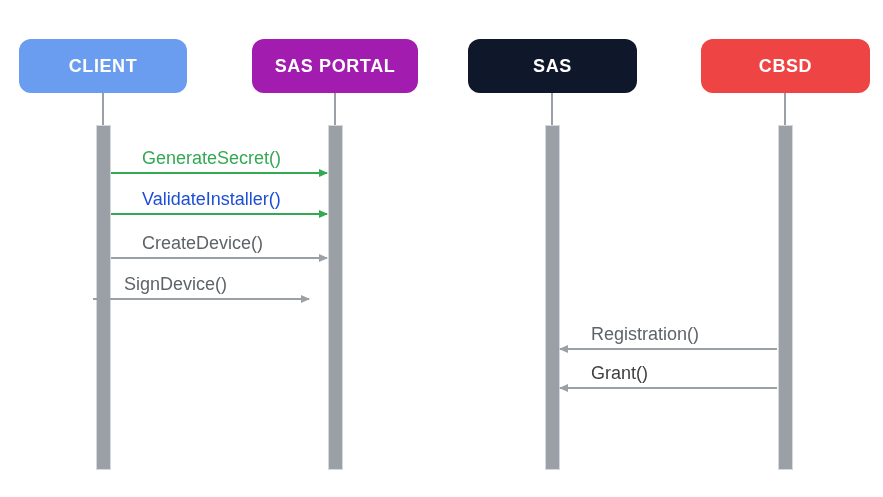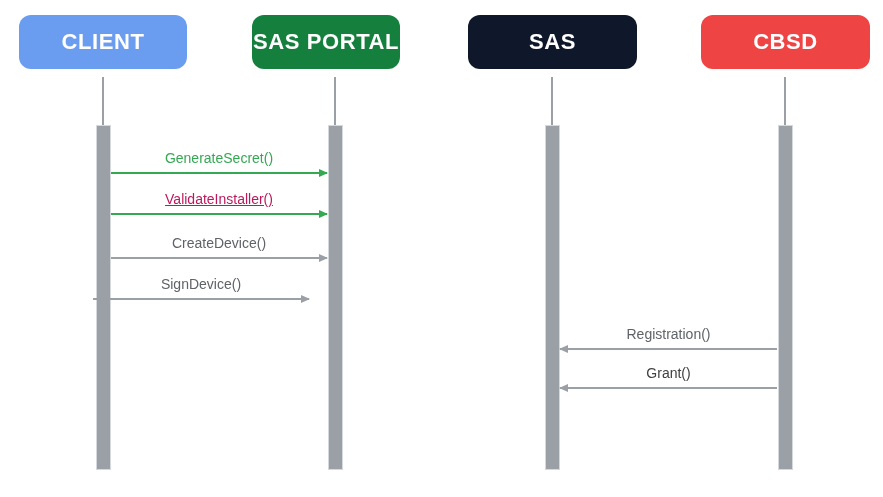--- a/index.html
+++ b/index.html
@@ -11,29 +11,29 @@
   .canvas {
     position: relative;
     width: 883px;
     height: 497px;
     background: #ffffff;
     overflow: hidden;
   }
   
   .actor-box {
     position: absolute;
-    top: 15px;
+    top: 39px;
     height: 54px;
     border-radius: 12px;
     display: flex;
     align-items: center;
     justify-content: center;
     color: #ffffff;
     font-weight: bold;
-    font-size: 22px;
+    font-size: 18px;
     letter-spacing: 0.6px;
     z-index: 3;
   }
   
   .stem {
     position: absolute;
     top: 77px;
     width: 2px;
     height: 48px;
     background: #9AA0A6;
@@ -51,24 +51,24 @@
     z-index: 2;
   }
   
   .message {
     position: absolute;
     z-index: 4;
   }
   .msg-label {
     height: 18px;
     line-height: 18px;
-    text-align: center;
-    font-size: 14px;
+    font-size: 18px;
     margin-bottom: 5px;
     white-space: nowrap;
+    padding-left: 31px;
   }
   .msg-line {
     position: relative;
     height: 2px;
     width: 100%;
   }
   .arrowhead {
     position: absolute;
     width: 0;
     height: 0;
@@ -91,41 +91,41 @@
 </style>
 </head>
 <body>
 
 <div class="canvas">
 
   <div class="actor-box" style="left: 19px; width: 168px; background-color: rgb(106, 157, 240); color: rgb(255, 255, 255);">CLIENT</div>
   <div class="stem" style="left: 102px; background-color: rgb(154, 160, 166);"></div>
   <div class="bar" style="left: 95.5px; background-color: rgb(154, 160, 166); border-color: rgb(213, 216, 220);"></div>
 
-  <div class="actor-box" style="left: 252px; width: 148px; background-color: #15803d; color: rgb(255, 255, 255);">SAS PORTAL</div>
+  <div class="actor-box" style="left: 252px; width: 166px; background-color: #a21caf; color: rgb(255, 255, 255);">SAS PORTAL</div>
   <div class="stem" style="left: 334px; background-color: rgb(154, 160, 166);"></div>
   <div class="bar" style="left: 327.5px; background-color: rgb(154, 160, 166); border-color: rgb(213, 216, 220);"></div>
 
   <div class="actor-box" style="left: 468px; width: 169px; background-color: #0f172a; color: rgb(255, 255, 255);">SAS</div>
   <div class="stem" style="left: 551px; background-color: rgb(154, 160, 166);"></div>
   <div class="bar" style="left: 544.5px; background-color: rgb(154, 160, 166); border-color: rgb(213, 216, 220);"></div>
 
   <div class="actor-box" style="left: 701px; width: 169px; background-color: #ef4444; color: rgb(255, 255, 255);">CBSD</div>
   <div class="stem" style="left: 784px; background-color: rgb(154, 160, 166);"></div>
   <div class="bar" style="left: 777.5px; background-color: rgb(154, 160, 166); border-color: rgb(213, 216, 220);"></div>
 
   <div class="message" style="left:111px;width:216px;top:149px;">
     <div class="msg-label" style="color: rgb(52, 168, 83);">GenerateSecret()</div>
     <div class="msg-line" style="background-color: rgb(52, 168, 83);">
       <div class="arrowhead right" style="border-left-color: rgb(52, 168, 83);"></div>
     </div>
   </div>
 
   <div class="message" style="left:111px;width:216px;top:190px;">
-    <div class="msg-label" style="color: #be185d; text-decoration: underline;">ValidateInstaller()</div>
+    <div class="msg-label" style="color: #1d4ed8;">ValidateInstaller()</div>
     <div class="msg-line" style="background-color: rgb(52, 168, 83);">
       <div class="arrowhead right" style="border-left-color: rgb(52, 168, 83);"></div>
     </div>
   </div>
 
   <div class="message" style="left:111px;width:216px;top:234px;">
     <div class="msg-label" style="color: rgb(95, 99, 104);">CreateDevice()</div>
     <div class="msg-line" style="background-color: rgb(154, 160, 166);">
       <div class="arrowhead right" style="border-left-color: rgb(154, 160, 166);"></div>
     </div>

